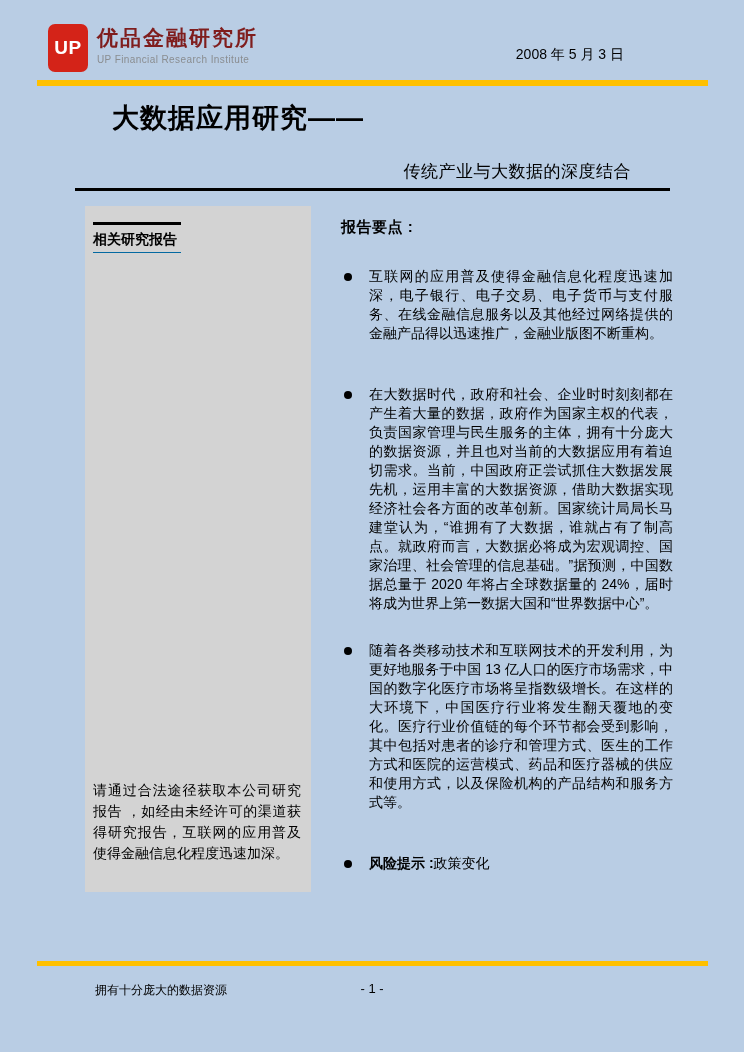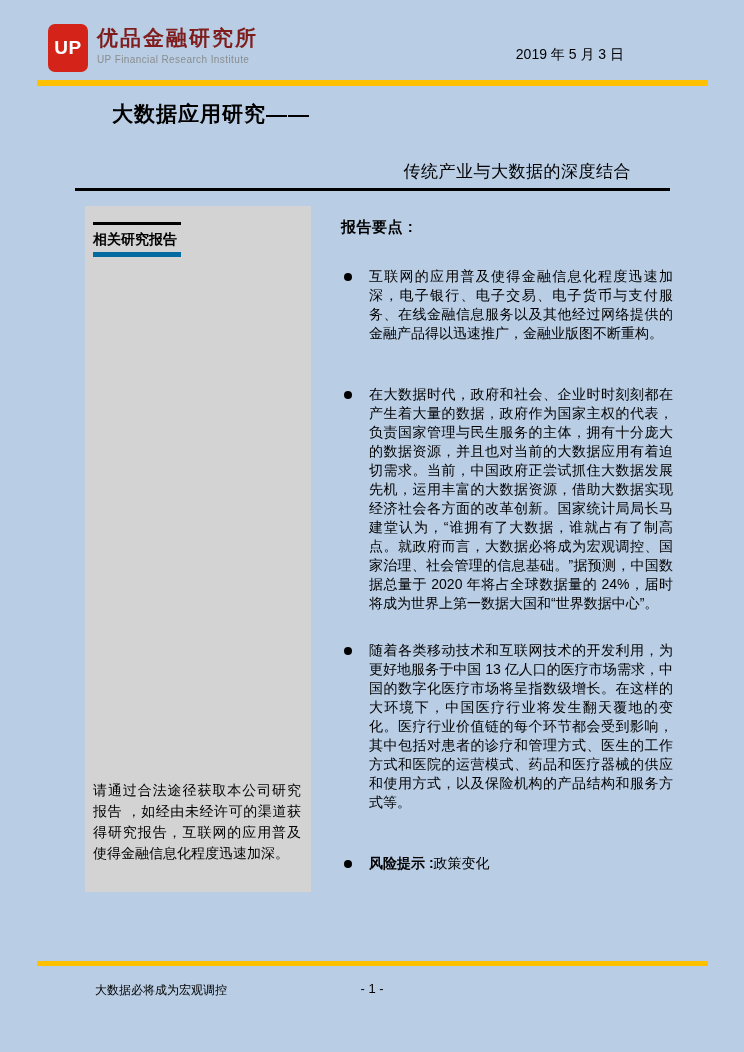--- a/index.html
+++ b/index.html
@@ -22,34 +22,34 @@
     margin-right:9px; letter-spacing:0.5px;
   }
   .brand-name { color:#7f1d1d; font-size:21px; font-weight:bold; letter-spacing:2px; line-height:1.1; margin-top:2px; }
   .brand-sub { color:#8a8d90; font-size:10px; margin-top:5px; letter-spacing:0.4px; }
   .date { position:absolute; top:46px; right:120px; font-size:14px; }
   
   .gold-bar { position:absolute; left:37px; width:671px; height:6px; background:#ffc000; }
   .gold-bar.top { top:80px; }
   .gold-bar.bottom { top:961px; height:5px; }
   
-  .title-main { position:absolute; top:100px; left:112px; font-size:21px; font-weight:bold; letter-spacing:1px; }
+  .title-main { position:absolute; top:100px; left:112px; font-size:27px; font-weight:bold; letter-spacing:1px; }
   .title-sub { position:absolute; top:160px; right:113px; font-size:17px; letter-spacing:0.5px; }
   .divider { position:absolute; top:188px; left:75px; width:595px; height:3px; background:#000; }
   
   .content { position:absolute; top:206px; left:85px; display:flex; }
   .sidebar {
     width:226px; height:686px; background:#d3d3d3;
     padding:16px 10px 28px 8px;
     display:flex; flex-direction:column;
   }
   .sidebar-heading {
     align-self:flex-start;
     font-weight:bold; font-size:14px;
-    border-top:3px solid #000; border-bottom:5px solid #0369a1;
+    border-top:3px solid #000; border-bottom:1px solid #0369a1;
     padding:6px 4px 3px 0;
   }
   .report-list { margin-top:18px; font-size:14px; line-height:1.5; }
   .report-item { text-align:left; }
   .sidebar-disclaimer { margin-top:auto; font-size:14px; line-height:1.5; text-align:justify; }
   .main-col { margin-left:30px; width:332px; }
   .main-heading { font-weight:bold; font-size:15px; margin-top:12px; margin-bottom:30px; letter-spacing:0.5px; }
   .bullet { display:flex; margin-bottom:42px; }
   .bullet.tight { margin-bottom:28px; }
   .bullet-marker {
@@ -67,21 +67,21 @@
 
 <div class="page">
 
   <div class="header">
     <div class="logo-mark">UP</div>
     <div>
       <div class="brand-name">优品金融研究所</div>
       <div class="brand-sub">UP Financial Research Institute</div>
     </div>
   </div>
-  <div class="date">2019 年 5 月 3 日</div>
+  <div class="date">2008 年 5 月 3 日</div>
 
   <div class="gold-bar top"></div>
 
   <div class="title-main">大数据应用研究——</div>
   <div class="title-sub">传统产业与大数据的深度结合</div>
   <div class="divider"></div>
 
   <div class="content">
 
     <div class="sidebar">
@@ -112,15 +112,15 @@
         <div class="bullet-text">
           <span class="bold">风险提示 :</span><span>政策变化</span>
         </div>
       </div>
     </div>
 
   </div>
 
   <div class="gold-bar bottom"></div>
   <div class="footer-page">- 1 -</div>
-  <div class="footer-left">大数据必将成为宏观调控</div>
+  <div class="footer-left">拥有十分庞大的数据资源</div>
 
 </div>
 
 </body></html>

